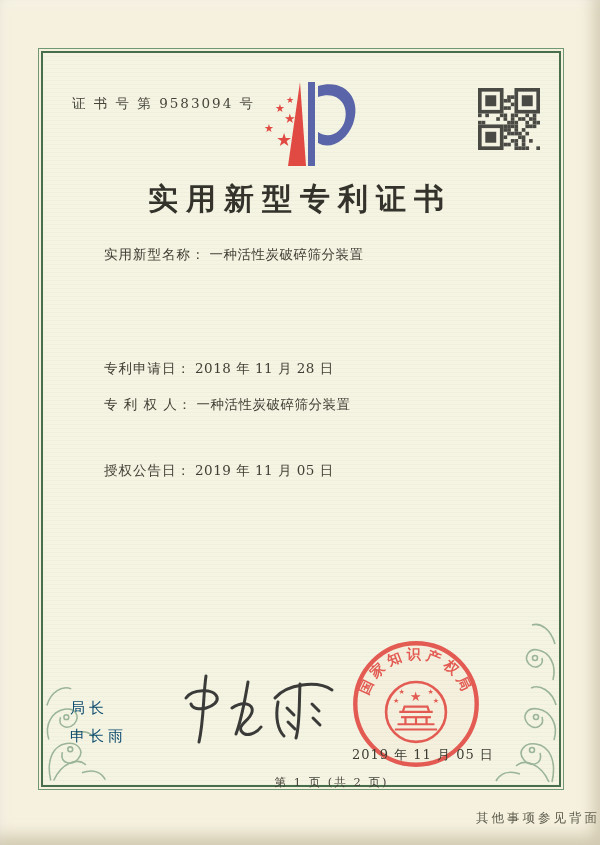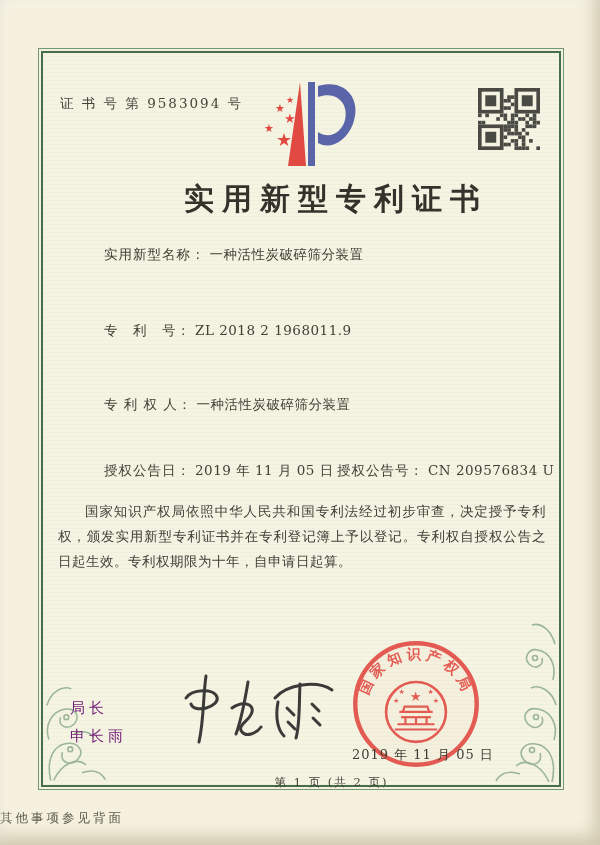--- a/index.html
+++ b/index.html
@@ -13,41 +13,41 @@
     box-shadow:inset -6px -9px 16px rgba(150,138,100,.38), inset 4px 4px 10px rgba(255,255,255,.35);}
   
   .frame-outer{position:absolute;left:38px;top:48px;width:524px;height:740px;
     border:1px solid #6f9873;}
   .frame-inner{position:absolute;inset:2px;border:2px solid #486f4c;
     background:
       repeating-linear-gradient(0deg, rgba(120,170,130,.055) 0 1px, transparent 1px 4px),
       #f5f4e3;}
   
   .content{position:absolute;inset:0;z-index:10;}
-  .cert-number{position:absolute;left:60px;top:95px;font-size:13.5px;letter-spacing:2px;color:#45443a;text-align:right;}
+  .cert-number{position:absolute;left:72px;top:95px;font-size:13.5px;letter-spacing:2px;color:#45443a;text-align:right;}
   .logo{position:absolute;left:238px;top:74px;width:126px;height:106px;}
   .qr{position:absolute;left:478px;top:88px;width:62px;height:62px;}
   .title{position:absolute;left:38px;top:179px;width:524px;text-align:center;
-    font-size:30px;font-weight:bold;letter-spacing:8px;color:#33322b;padding-left:36px;}
+    font-size:30px;font-weight:bold;letter-spacing:8px;color:#33322b;}
   .field-row{position:absolute;left:68px;width:470px;font-size:13.5px;color:#403f34;white-space:nowrap;}
   .r1{top:246px}.r2{top:284px}.r3{top:322px}.r4{top:360px}.r5{top:396px}.r6{top:432px}.r7{top:462px}
   .flabel{letter-spacing:1px;margin-left:36px;}
   .fvalue{margin-left:4px;letter-spacing:.5px;}
   .pair2{position:absolute;left:233px;top:0;}
   .paras{position:absolute;left:58px;top:499px;width:488px;font-size:13.5px;
     line-height:1.85;text-align:justify;color:#42413a;}
   .paras p{margin:0;text-indent:2em;letter-spacing:.5px;}
   .director{position:absolute;left:70px;top:694px;font-size:15px;letter-spacing:4px;
-    line-height:28px;color:#701a75;}
+    line-height:28px;color:#0c4a6e;}
   .signature{position:absolute;left:172px;top:668px;width:175px;height:82px;}
   .seal{position:absolute;left:350px;top:638px;width:132px;height:132px;opacity:.93;}
   .seal-date{position:absolute;left:352px;top:746px;font-size:13px;letter-spacing:1px;color:#3d3c33;z-index:12;}
   .page-info{position:absolute;left:38px;top:775px;width:587px;text-align:center;
     font-size:11.5px;letter-spacing:2px;color:#45443a;}
-  .back-note{position:absolute;left:0;top:810px;width:600px;text-align:left;
+  .back-note{position:absolute;left:0;top:810px;width:600px;text-align:right;
     font-size:12.5px;letter-spacing:3px;color:#5a594a;}
   .orn{position:absolute;z-index:5;}
   .orn-bl{left:41px;top:660px;width:78px;height:125px;}
   .orn-br{left:482px;top:600px;width:80px;height:185px;transform:scaleX(-1);}
 </style>
 </head>
 <body>
 
 <div class="frame-outer">
   <div class="frame-inner"></div>
@@ -167,37 +167,33 @@
       <rect x="43.76470588235294" y="58.35294117647059" width="3.6470588235294117" height="3.6470588235294117" fill="#4a4a44"></rect>
       <rect x="47.411764705882355" y="58.35294117647059" width="3.6470588235294117" height="3.6470588235294117" fill="#4a4a44"></rect>
       <rect x="58.35294117647059" y="58.35294117647059" width="3.6470588235294117" height="3.6470588235294117" fill="#4a4a44"></rect>
     </svg>
 
   <div class="title">实用新型专利证书</div>
 
   <div class="field-row r1">
     <span class="flabel">实用新型名称：</span><span class="fvalue">一种活性炭破碎筛分装置</span>
   </div>
-  <div class="field-row r3">
-    <span class="flabel">专　利　号：</span><span class="fvalue">ZL 2018 2 1968011.9</span>
+  <div class="field-row r4">
+    <span class="flabel">专利申请日：</span><span class="fvalue">2018 年 11 月 28 日</span>
   </div>
   <div class="field-row r5">
     <span class="flabel">专 利 权 人：</span><span class="fvalue">一种活性炭破碎筛分装置</span>
   </div>
   <div class="field-row r7">
     <span>
       <span class="flabel">授权公告日：</span><span class="fvalue">2019 年 11 月 05 日</span>
     </span>
-    <span class="pair2">
-      <span class="flabel">授权公告号：</span><span class="fvalue">CN 209576834 U</span>
-    </span>
   </div>
 
   <div class="paras">
-    <p>国家知识产权局依照中华人民共和国专利法经过初步审查，决定授予专利权，颁发实用新型专利证书并在专利登记簿上予以登记。专利权自授权公告之日起生效。专利权期限为十年，自申请日起算。</p>
   </div>
 
   <div class="director">
     <div>局长</div>
     <div>申长雨</div>
   </div>
 
   <svg class="signature" viewBox="0 0 175 82">
     <g fill="none" stroke="#3a3a38" stroke-width="3" stroke-linecap="round">
       <path d="M34,8 C31,28 32,52 27,74"></path>

